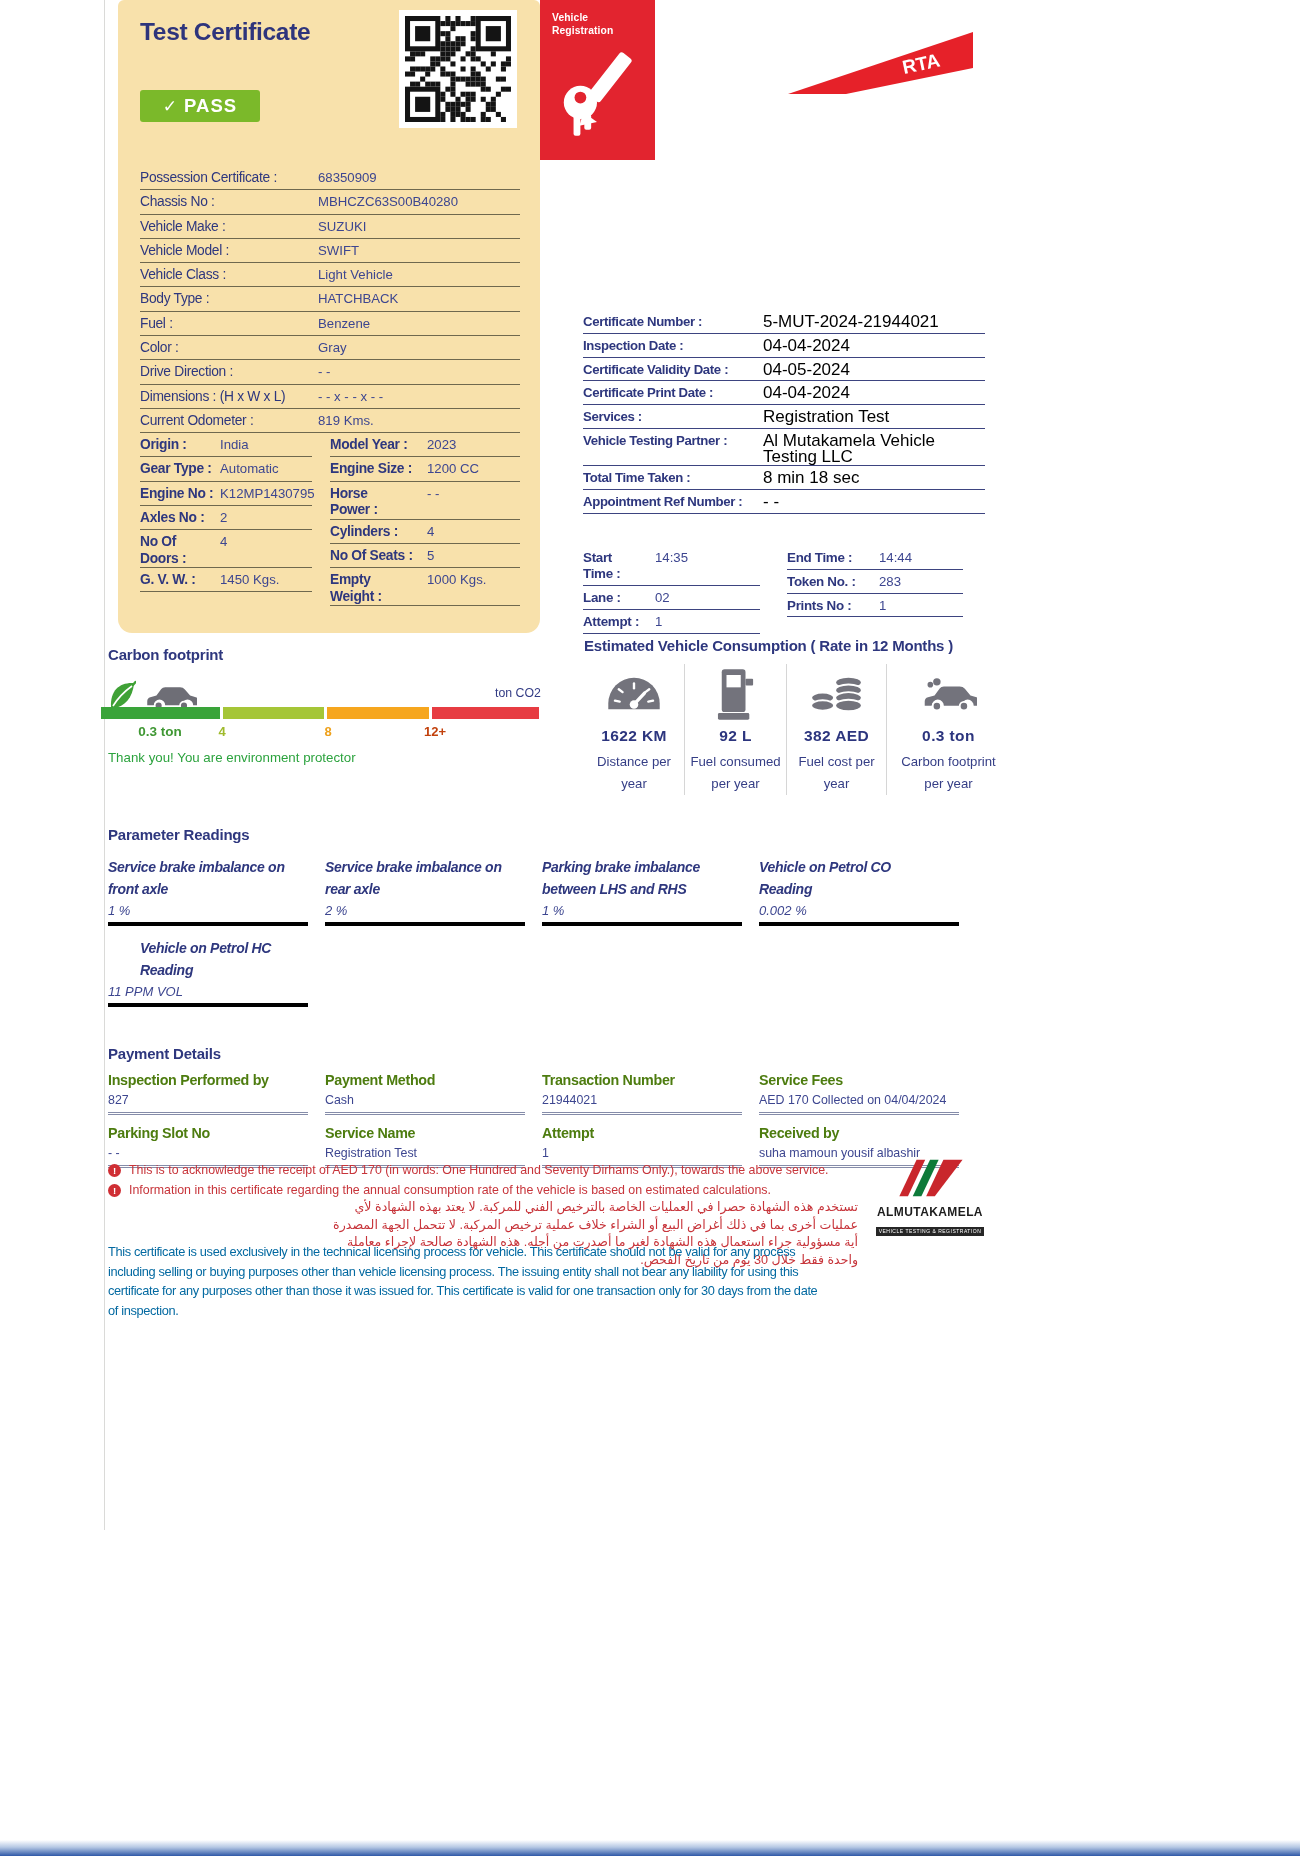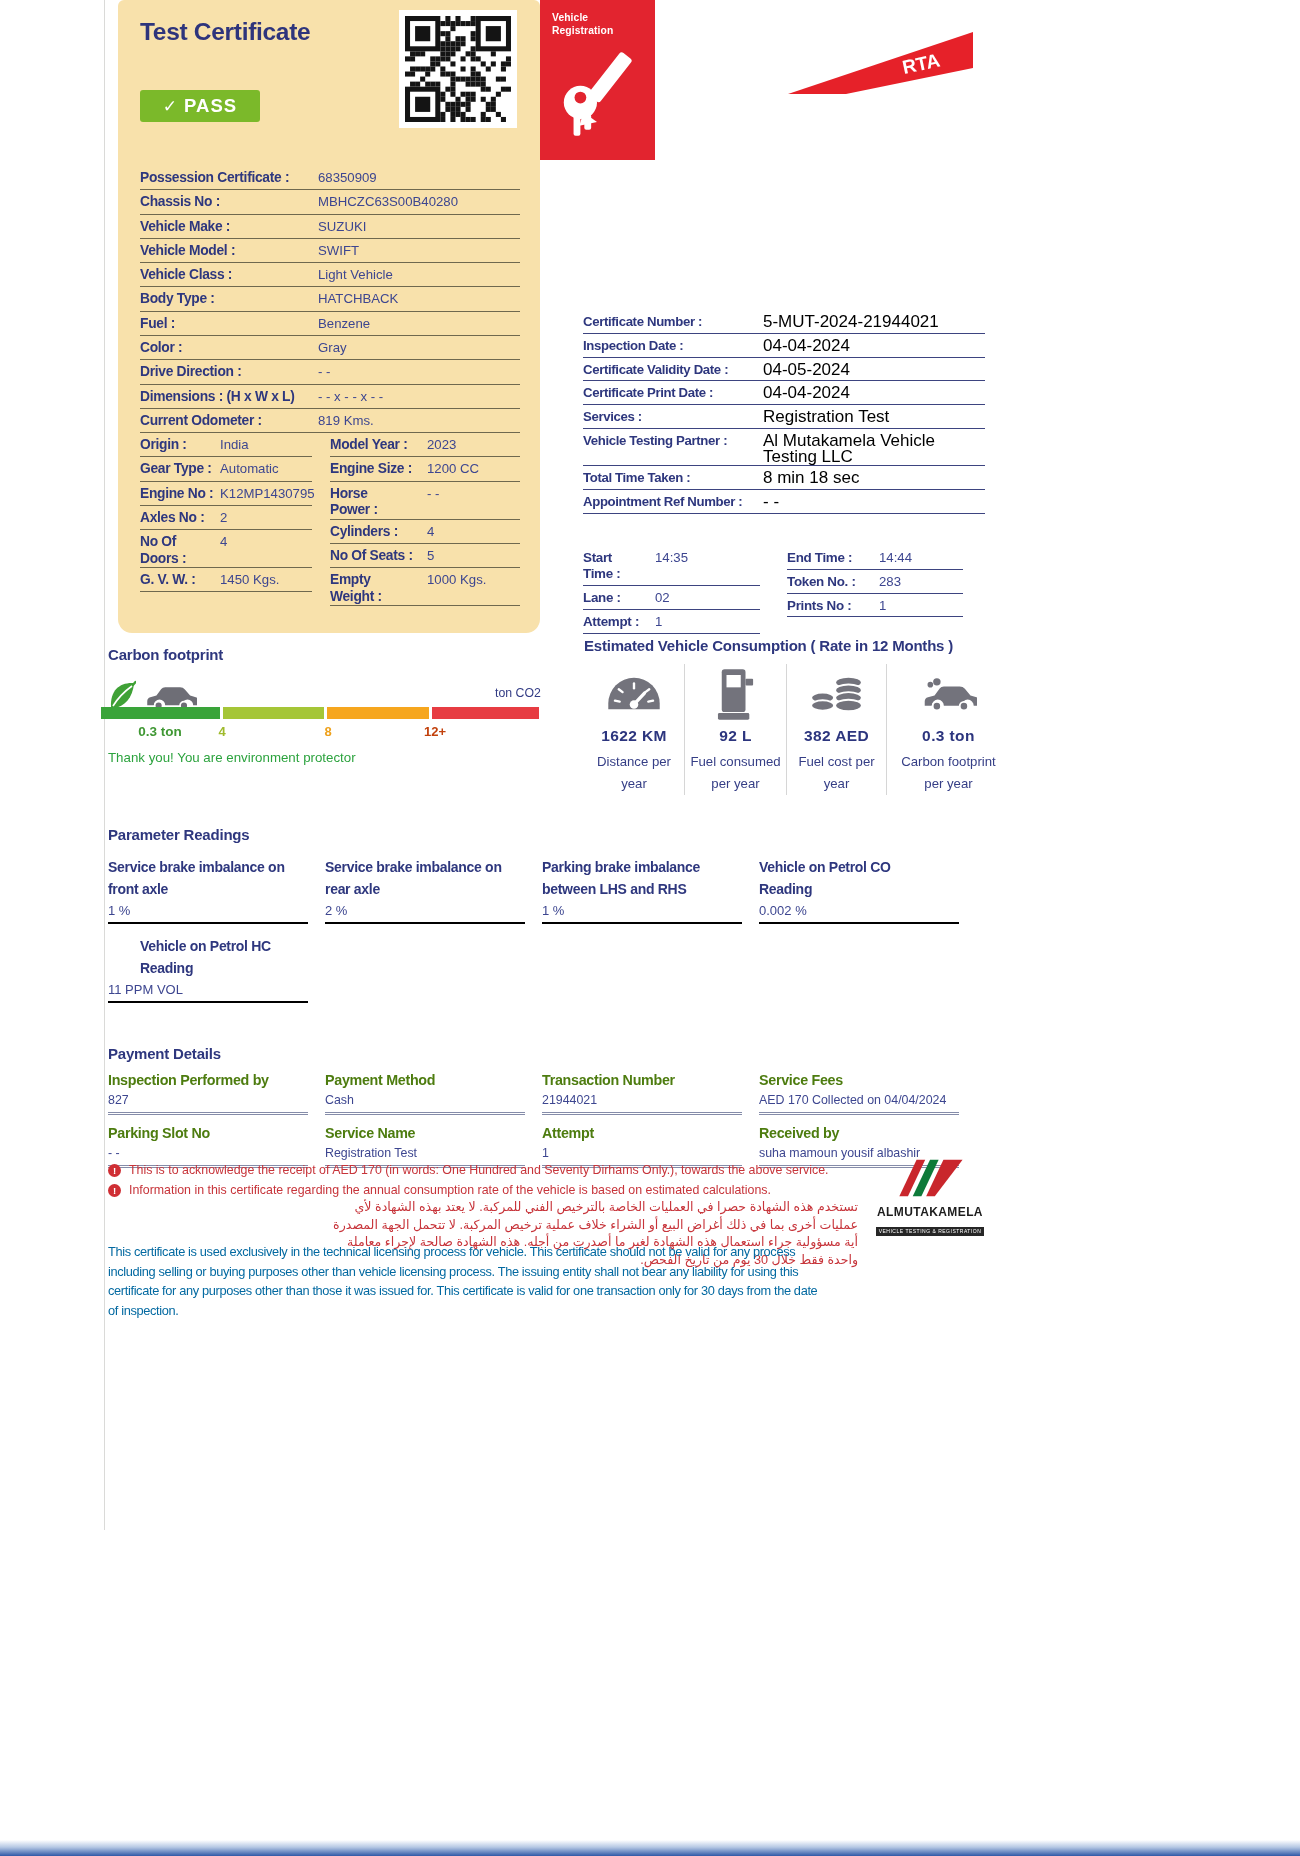--- a/index.html
+++ b/index.html
@@ -17,21 +17,21 @@
   .title{position:absolute;left:22px;top:18px;font-size:24.5px;font-weight:bold;color:#2e347c;letter-spacing:-.3px;}
   .pass{position:absolute;left:22px;top:90px;width:120px;height:32px;background:#7bb92a;border-radius:3px;
         display:flex;align-items:center;justify-content:center;gap:7px;color:#fff;}
   .pass .chk{font-size:17px;font-weight:bold;}
   .pass .lbl{font-size:18.5px;font-weight:bold;letter-spacing:1px;}
   .qr-box{position:absolute;left:281px;top:10px;width:118px;height:118px;background:#fff;
           display:flex;align-items:center;justify-content:center;}
   .v-rows{position:absolute;left:22px;top:166px;width:380px;}
   .vrow{display:flex;align-items:flex-start;height:24.3px;box-sizing:border-box;
         border-bottom:1.3px solid #6f684e;padding-top:4px;}
-  .vrow .lbl{width:178px;flex:none;font-size:13.8px;font-weight:bold;color:#2e377e;letter-spacing:-.3px;line-height:16px;}
+  .vrow .lbl{width:178px;flex:none;font-size:13.8px;font-weight:normal;color:#2e377e;letter-spacing:-.3px;line-height:16px;}
   .vrow .val{font-size:13.2px;color:#3d4690;line-height:16px;}
   .v-grid{position:absolute;left:22px;top:433px;width:402px;display:flex;}
   .vg-col{display:block;}
   .vg-left{width:172px;margin-right:18px;}
   .vg-right{width:190px;}
   .vg-row{display:flex;align-items:flex-start;min-height:24.3px;box-sizing:border-box;
           border-bottom:1.3px solid #6f684e;padding-top:4px;}
   .vg-row .lbl{flex:none;font-size:13.8px;font-weight:bold;letter-spacing:-.3px;line-height:16.5px;padding-right:4px;box-sizing:border-box;}
   .vg-left .lbl{width:80px;}
   .vg-right .lbl{width:97px;}
@@ -101,21 +101,21 @@
   .carbon-ticks span{position:absolute;transform:translateX(-50%);font-size:13px;font-weight:600;}
   .carbon-ticks span:nth-of-type(1){left:59px;font-size:13.5px;font-weight:bold;}
   .carbon-ticks span:nth-of-type(2){left:121px;}
   .carbon-ticks span:nth-of-type(3){left:227px;}
   .carbon-ticks span:nth-of-type(4){left:334px;}
   .carbon-msg{position:absolute;left:7px;top:104px;font-size:13.3px;color:#2ca33e;}
 
   
   .params{left:108px;top:826px;width:890px;}
   .p-grid{display:flex;gap:17px;margin-top:14px;}
-  .p-cell{width:200px;box-sizing:border-box;border-bottom:2px solid #000000;}
+  .p-cell{width:200px;box-sizing:border-box;border-bottom:4px solid #000000;font-style:italic;}
   .p-cell .lbl{min-height:44px;font-size:14px;font-weight:bold;color:#2e377e;letter-spacing:-.3px;line-height:21.5px;}
   .p-cell .val{font-size:13px;color:#3d4690;padding:2px 0 4px;}
   .p-grid .p-cell:nth-of-type(4) .lbl span{display:inline-block;max-width:150px;}
   .p-grid2{margin-top:12px;display:flex;}
   .p-grid2 .p-cell .lbl span{display:inline-block;max-width:150px;margin-left:32px;}
 
   
   .payment{left:108px;top:1045px;width:890px;}
   .pay-grid{display:flex;gap:17px;margin-top:8px;}
   .pay-cell{width:200px;box-sizing:border-box;border-bottom:3px double #858ca9;}

